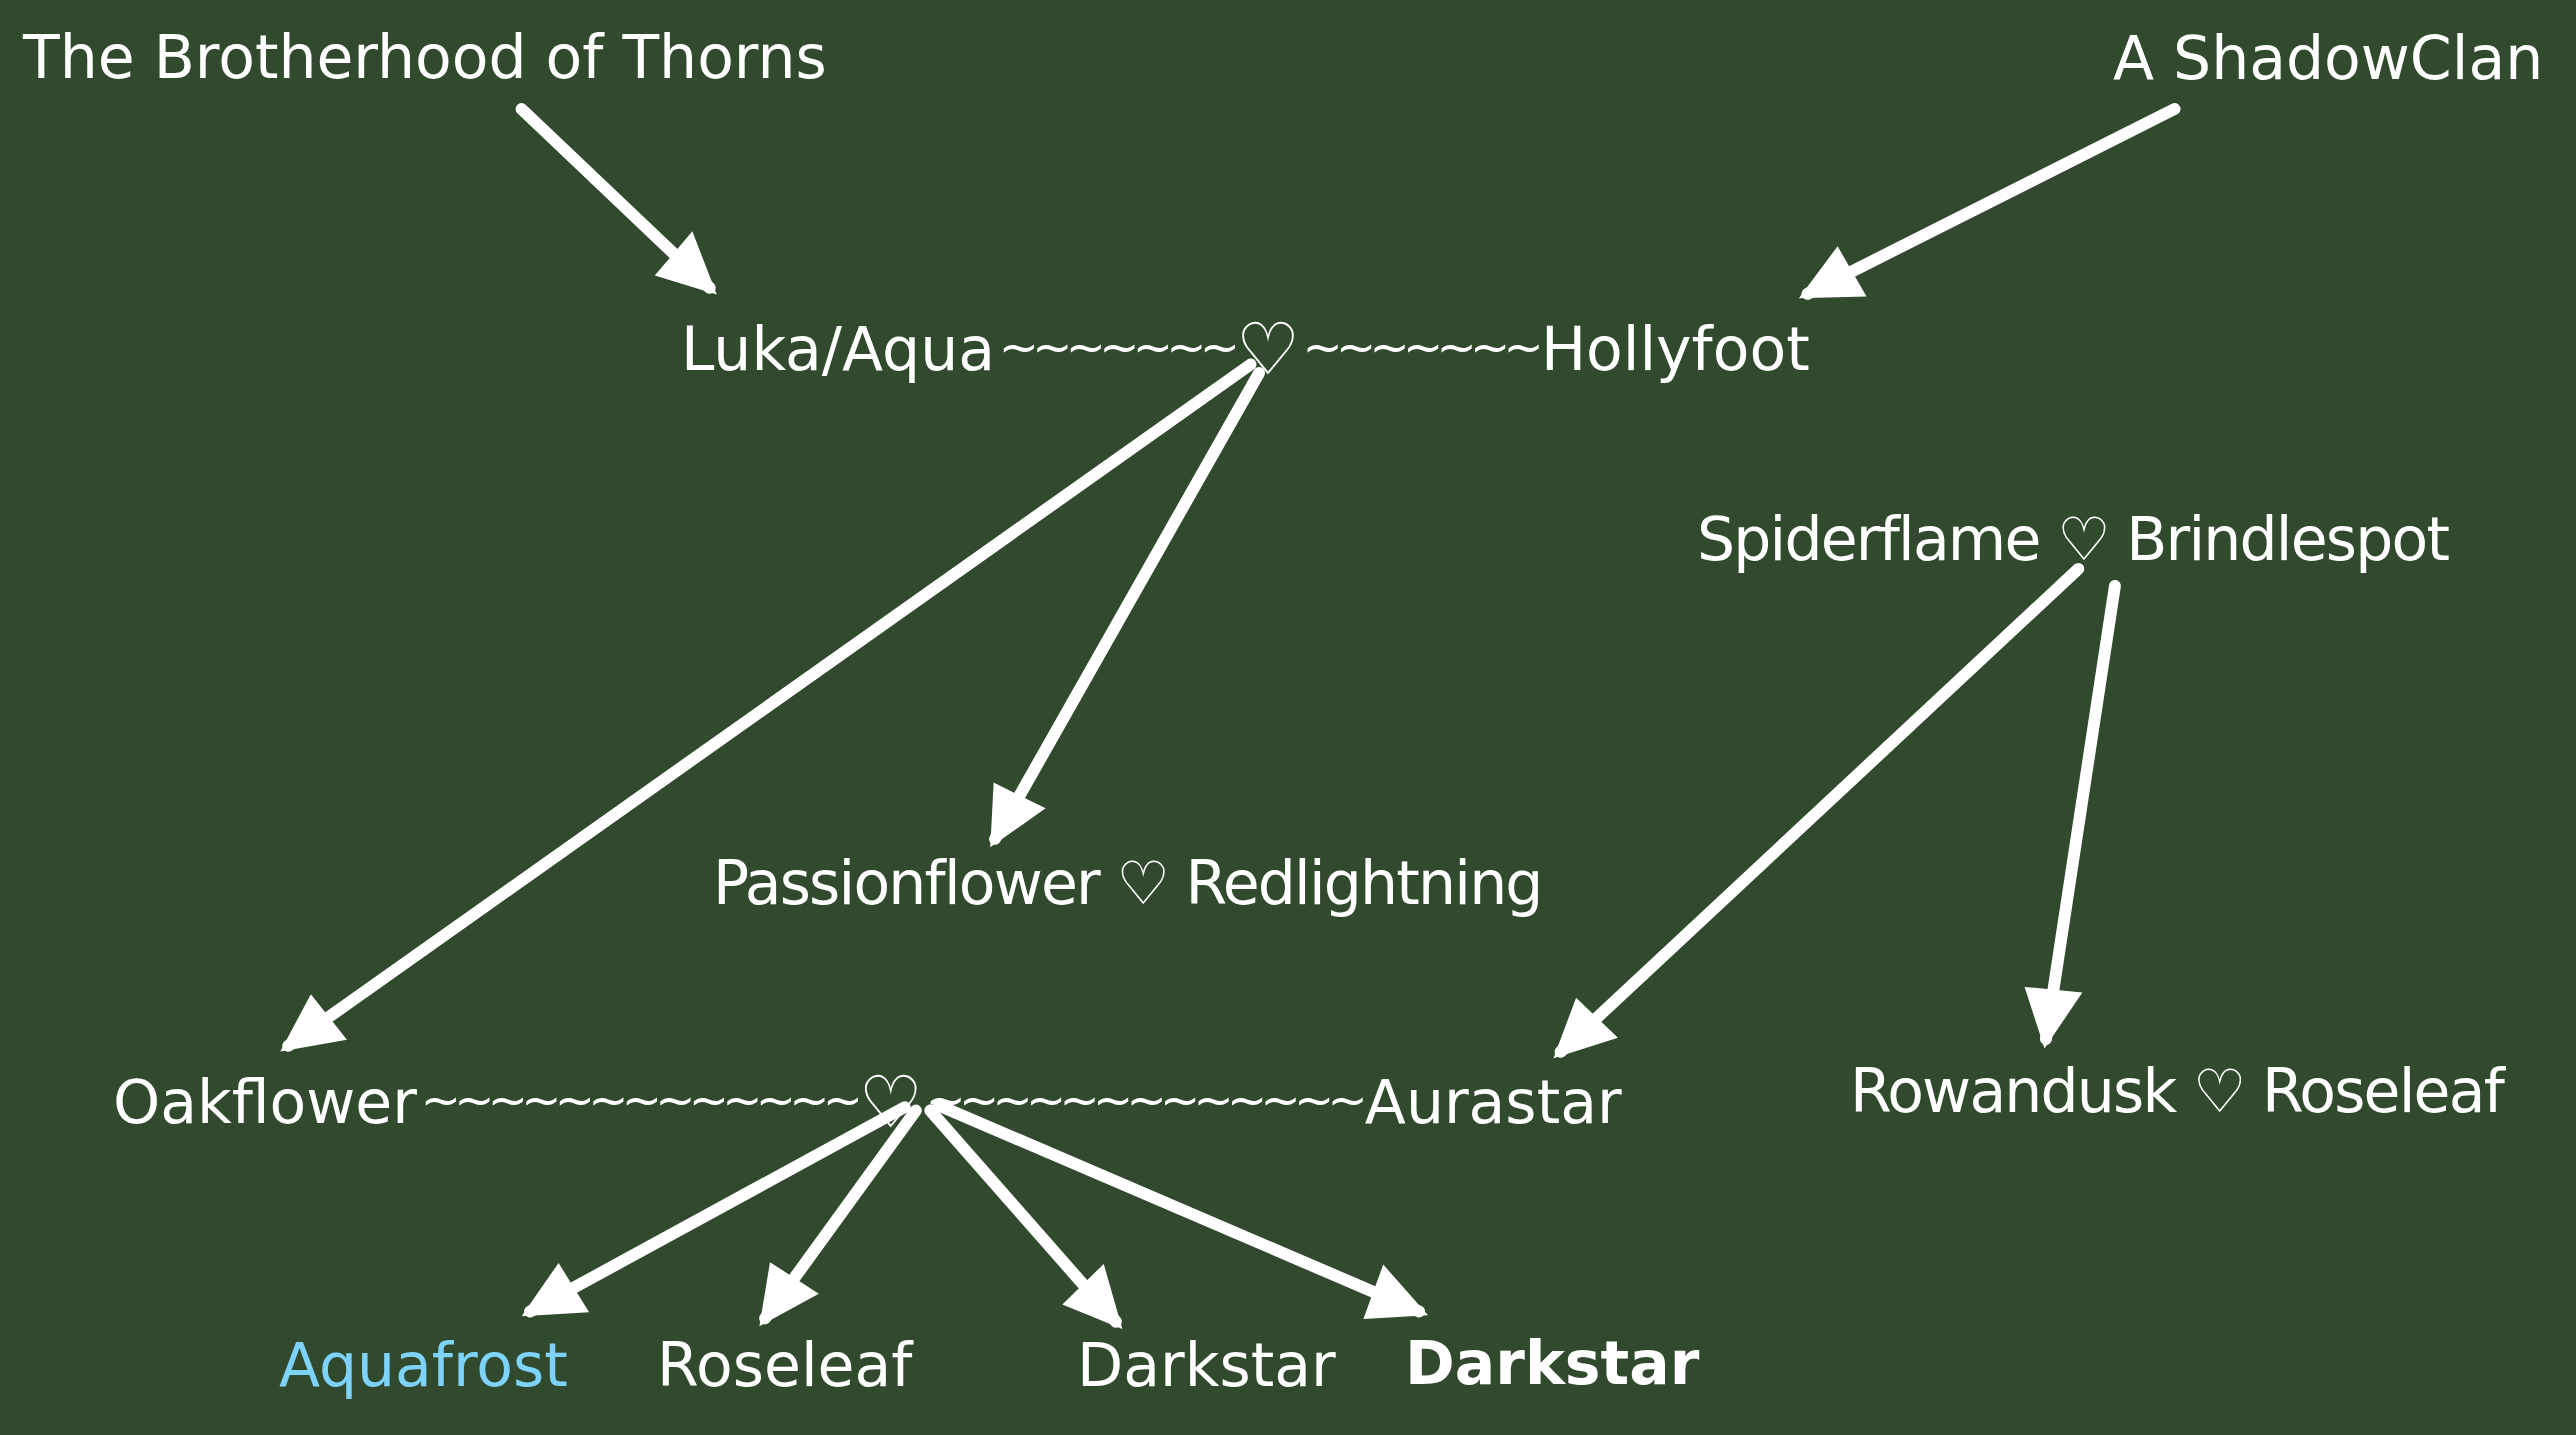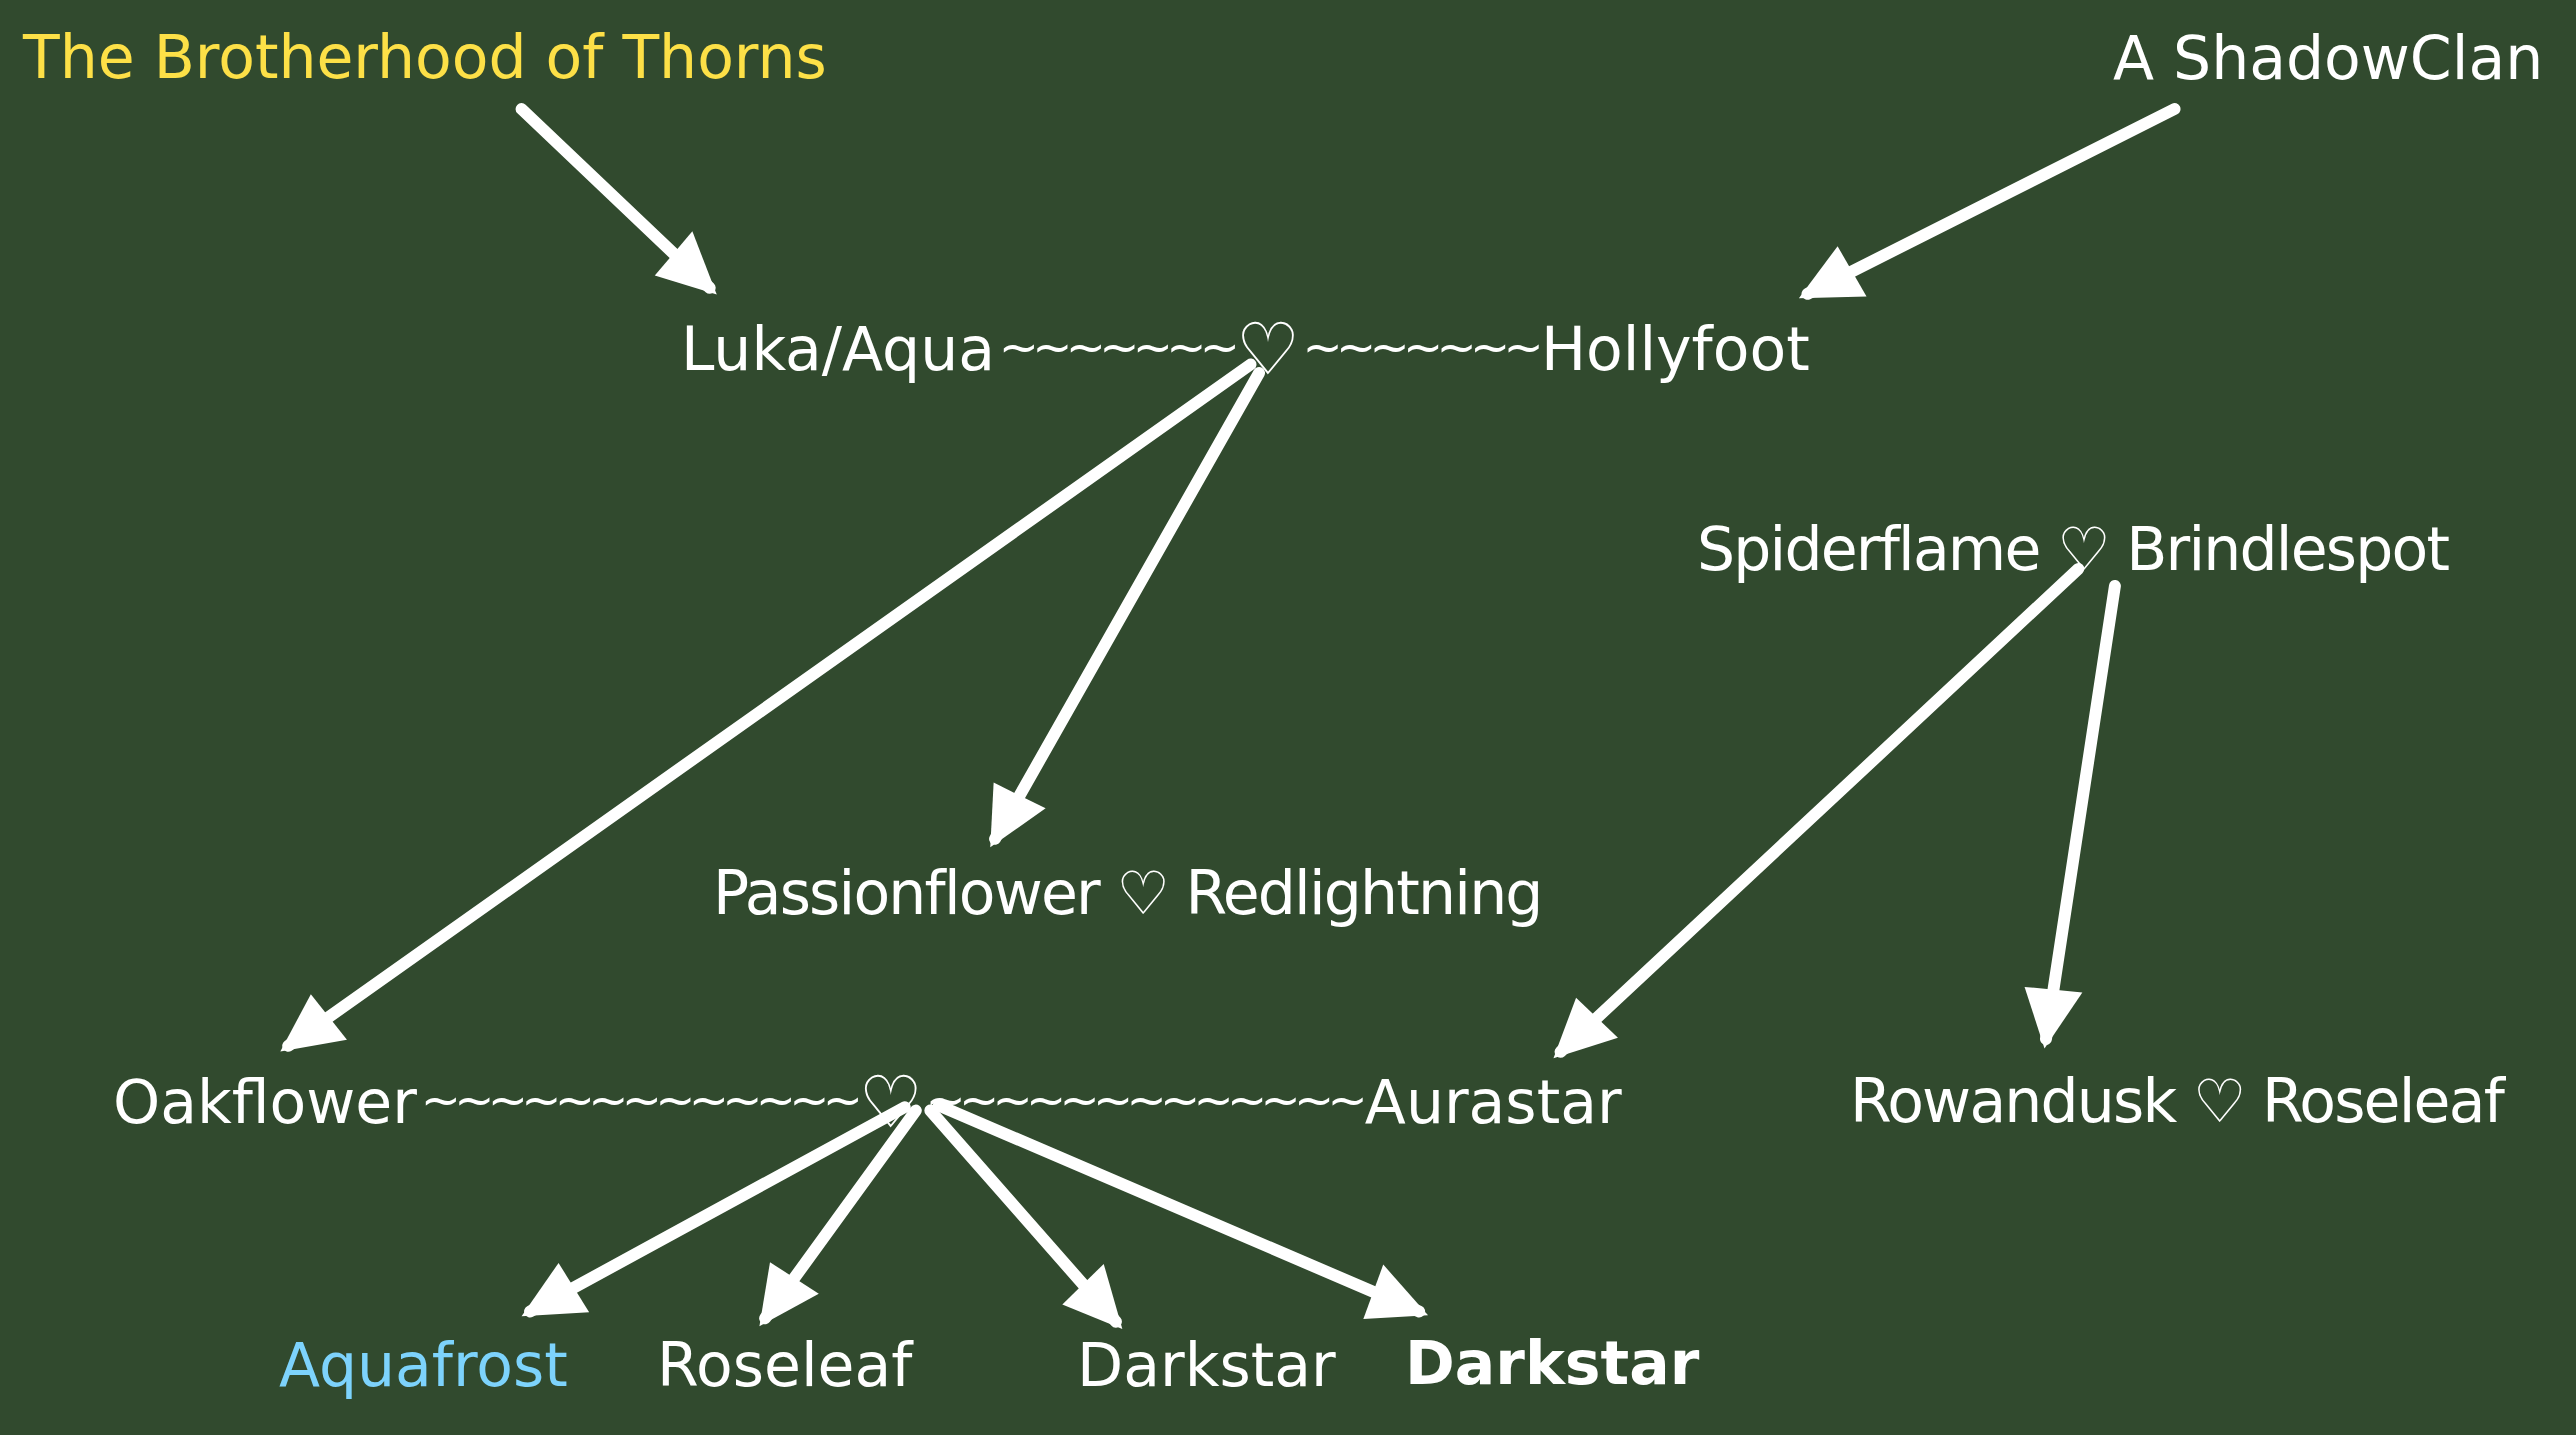--- a/index.html
+++ b/index.html
@@ -14,21 +14,21 @@
     background:#314a2e; 
   }
   .label{
     position:absolute;
     color:#ffffff;
     font-size:60px;
     line-height:1.05;
     white-space:nowrap;
     font-weight:500;
   }
-  .tight{letter-spacing:-0.03em;margin-top:10px;}
+  .tight{letter-spacing:-0.03em;}
   .pair{display:inline;}
   .tildes{
     font-size:0.8em;
     letter-spacing:-0.14em;
     position:relative;
     top:-0.12em;
     padding:0 0.08em;
   }
   .heart{
     font-size:1.2em;
@@ -71,21 +71,21 @@
         <line x1="1478" y1="438" x2="1168" y2="985" stroke="#ffffff" stroke-width="14" stroke-linecap="round" marker-end="url(#arrowhead)"></line>
         <line x1="2440" y1="668" x2="1832" y2="1235" stroke="#ffffff" stroke-width="14" stroke-linecap="round" marker-end="url(#arrowhead)"></line>
         <line x1="2483" y1="688" x2="2402" y2="1220" stroke="#ffffff" stroke-width="14" stroke-linecap="round" marker-end="url(#arrowhead)"></line>
         <line x1="1062" y1="1300" x2="622" y2="1540" stroke="#ffffff" stroke-width="14" stroke-linecap="round" marker-end="url(#arrowhead)"></line>
         <line x1="1075" y1="1304" x2="898" y2="1548" stroke="#ffffff" stroke-width="14" stroke-linecap="round" marker-end="url(#arrowhead)"></line>
         <line x1="1092" y1="1304" x2="1310" y2="1552" stroke="#ffffff" stroke-width="14" stroke-linecap="round" marker-end="url(#arrowhead)"></line>
         <line x1="1102" y1="1298" x2="1666" y2="1540" stroke="#ffffff" stroke-width="14" stroke-linecap="round" marker-end="url(#arrowhead)"></line>
       </g>
   </svg>
 
-  <div class="label" id="brotherhood" style="color: #fde047;">The Brotherhood of Thorns</div>
+  <div class="label" id="brotherhood" style="color: #ffffff;">The Brotherhood of Thorns</div>
 
   <div class="label" id="shadowclan" style="color: rgb(255, 255, 255);">A ShadowClan</div>
 
   <div class="label pair" id="luka-hollyfoot" style="color: rgb(255, 255, 255); text-align: center;">
     <span>Luka/Aqua</span><span class="tildes">~~~~~~~</span><span class="heart">♡</span><span class="tildes">~~~~~~~</span><span>Hollyfoot</span>
   </div>
 
   <div class="label tight" id="spiderflame-brindlespot" style="color: rgb(255, 255, 255);">Spiderflame ♡ Brindlespot</div>
 
   <div class="label tight" id="passionflower-redlightning" style="color: rgb(255, 255, 255);">Passionflower ♡ Redlightning</div>

